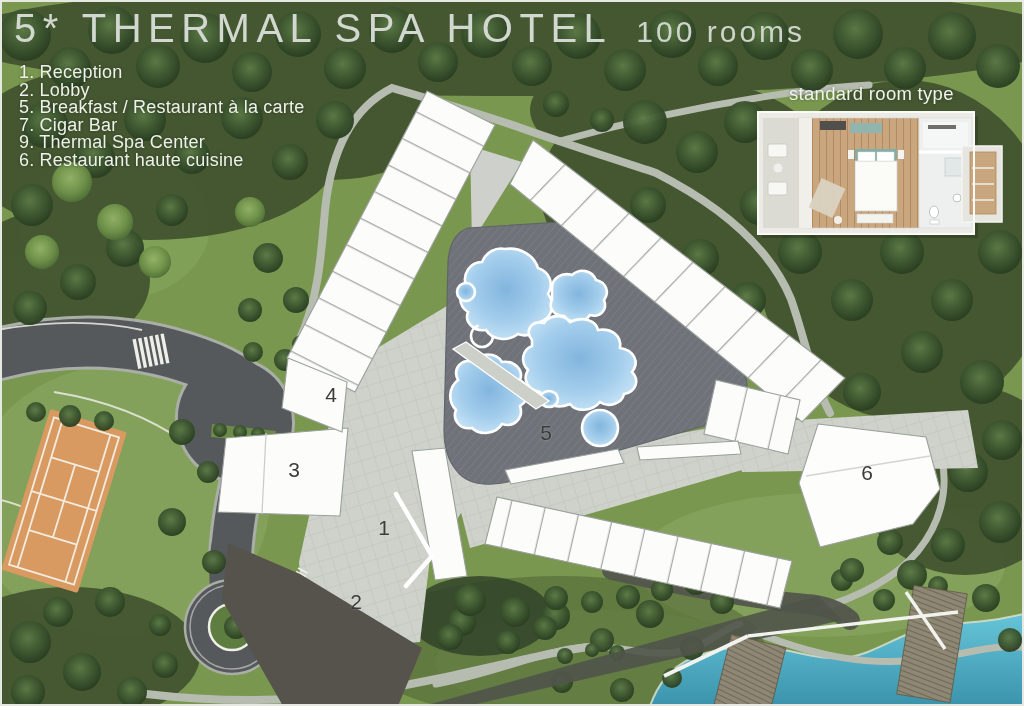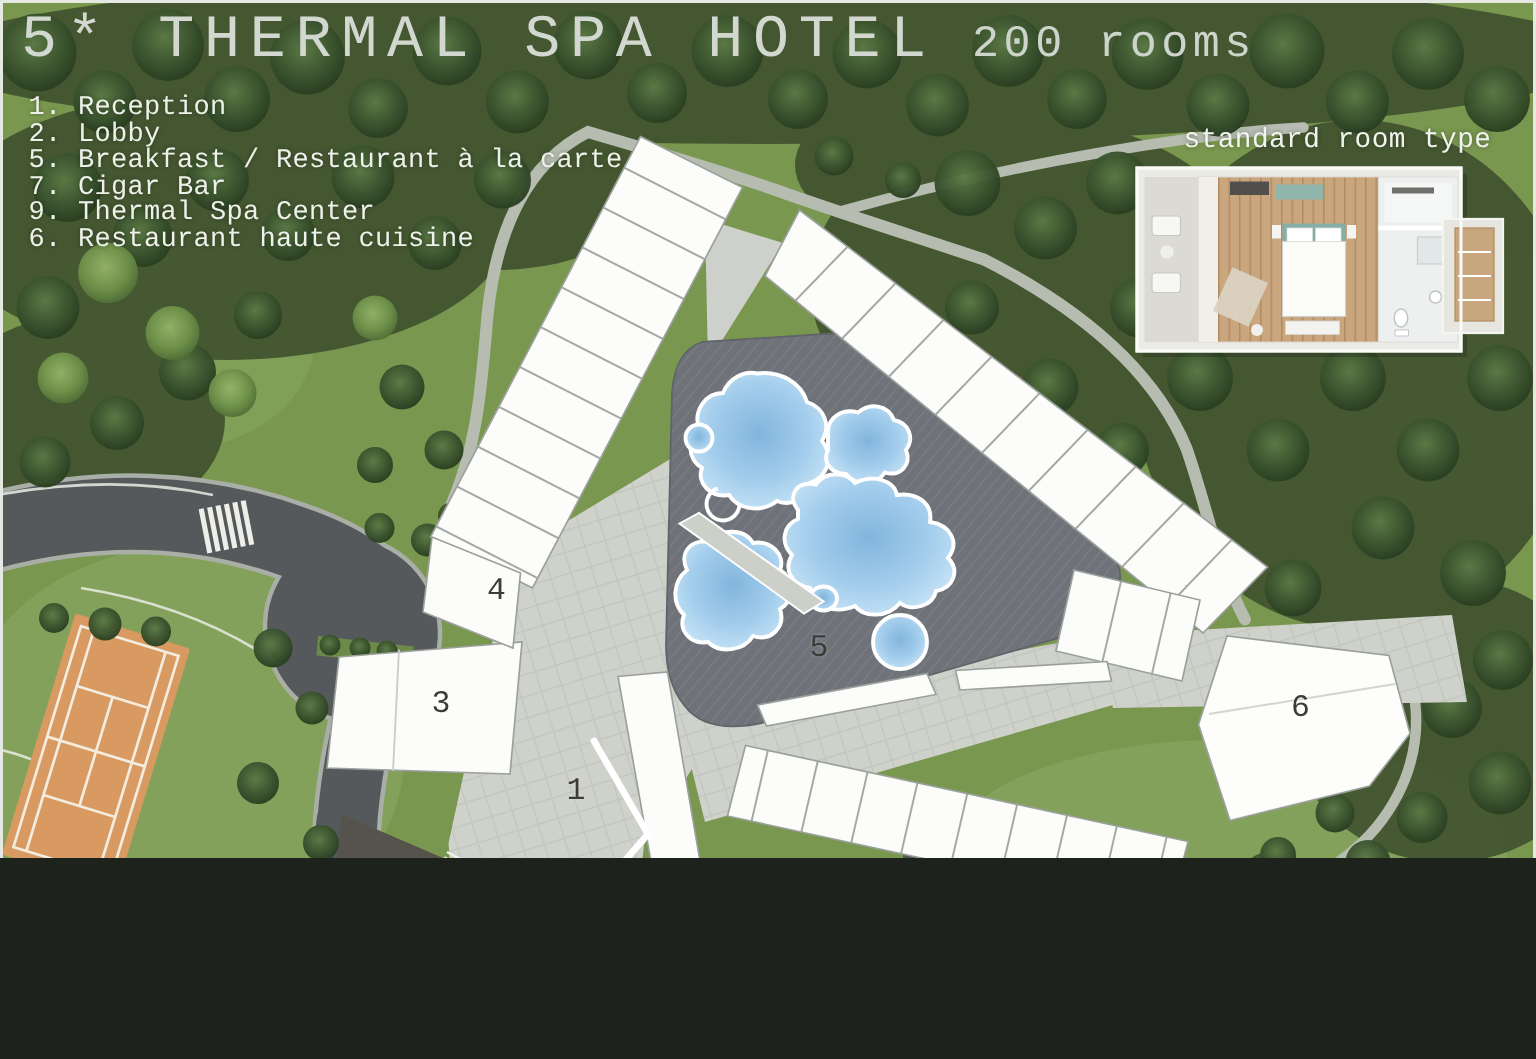--- a/index.html
+++ b/index.html
@@ -1,17 +1,17 @@
 <!DOCTYPE html>
 <html><head>
 <meta charset="utf-8">
 <style>
   html,body{margin:0;padding:0;background:#1e221c;}
-  .stage{position:relative;width:1024px;height:572px;overflow:hidden;
-         font-family:Liberation Mono, monospace;background:#79974f;}
+  .stage{position:relative;width:1024px;height:706px;overflow:hidden;
+         font-family:Liberation Sans, sans-serif;background:#79974f;}
   .stage svg{position:absolute;left:0;top:0;display:block;}
   .overlay{position:absolute;inset:0;pointer-events:none;}
   .title-row{position:absolute;left:14px;top:5px;display:flex;align-items:baseline;gap:24px;white-space:nowrap;}
   .title-row h1{margin:0;font-size:40px;font-weight:300;letter-spacing:6.5px;color:#d2d8d0;line-height:1.15;}
   .capacity{font-size:30px;font-weight:300;letter-spacing:3px;color:#cdd4cb;}
   .legend{position:absolute;left:15px;top:60px;margin:4px;padding:0;list-style:none;
           font-size:18px;line-height:17.6px;color:#eef1ea;letter-spacing:.2px;
           text-shadow:0 0 3px rgba(18,28,12,.45);}
   .inset-label{position:absolute;left:757px;top:83px;font-size:18.5px;color:#f0f3ee;
                letter-spacing:.3px;text-shadow:0 0 3px rgba(18,28,12,.4);margin-left:32px;}
@@ -403,21 +403,21 @@
     </g>
     <rect x="758" y="112" width="216" height="122" fill="none" stroke="#fafaf8" stroke-width="2"></rect>
   </g>
 
   <rect x="1" y="1" width="1022" height="704" fill="none" stroke="#e6e8e2" stroke-width="2"></rect>
 </svg>
 
 <div class="overlay">
   <header class="title-row">
     <h1>5* THERMAL SPA HOTEL</h1>
-    <span class="capacity">200 rooms</span>
+    <span class="capacity">100 rooms</span>
   </header>
 
   <ol class="legend">
     <li>1. Reception</li>
     <li>2. Lobby</li>
     <li>5. Breakfast / Restaurant à la carte</li>
     <li>7. Cigar Bar</li>
     <li>9. Thermal Spa Center</li>
     <li>6. Restaurant haute cuisine</li>
   </ol>

